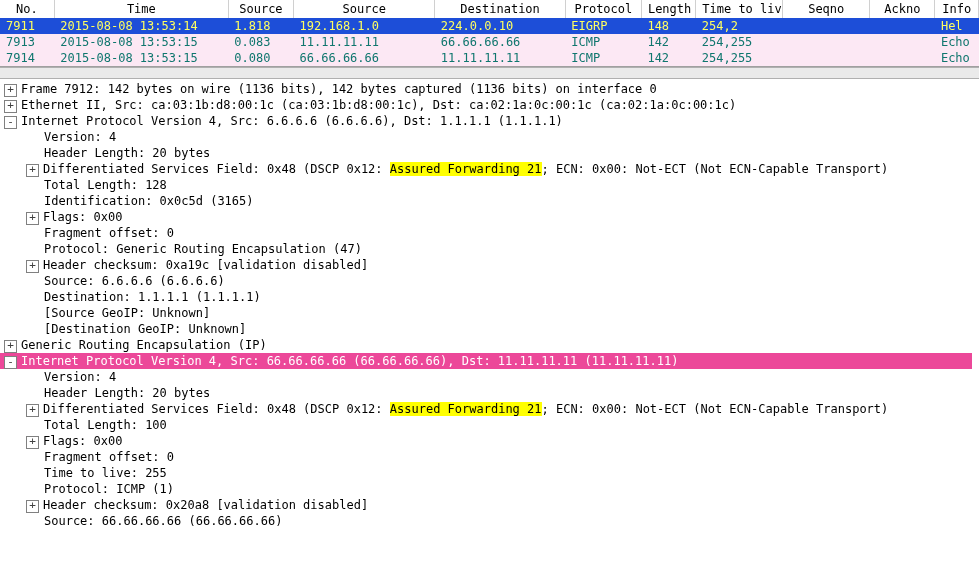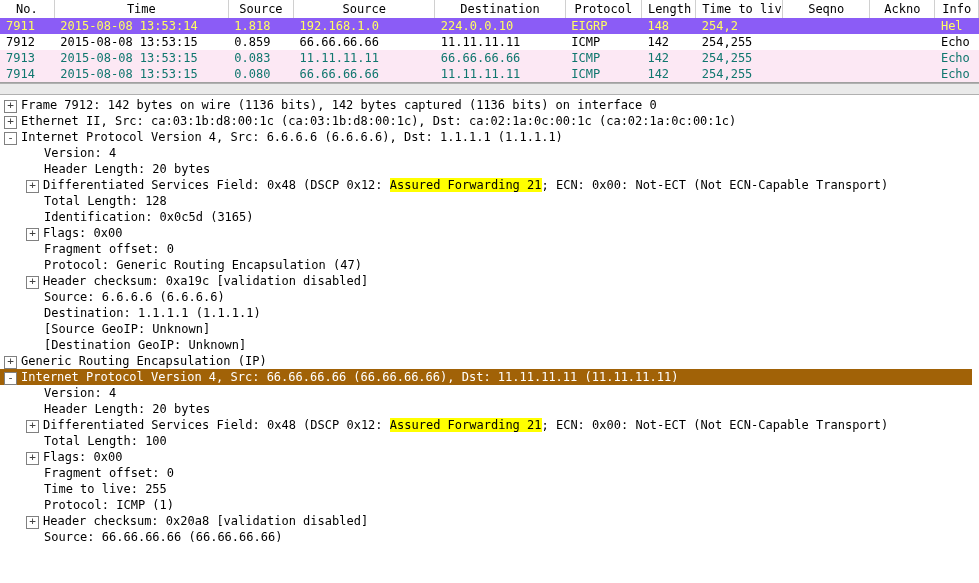--- a/index.html
+++ b/index.html
@@ -29,21 +29,21 @@
     padding: 2px 6px;
     border-right: 1px solid #d0d0d0;
     white-space: nowrap;
     overflow: hidden;
   }
   .packet-list td {
     padding: 1px 6px;
     white-space: nowrap;
     overflow: hidden;
   }
-  .row-eigrp { background: #8b5cf6; color: #ffff60; }
+  .row-eigrp { background: #1d4ed8; color: #ffff60; }
   .row-icmp-normal { background: #ffffff; color: #000; }
   .row-icmp-pink  { background: #fce8f4; color: #0f766e; }
   .divider-bar {
     height: 10px;
     background: #eaeaea;
     border-top: 1px solid #b0b0b0;
     border-bottom: 1px solid #b0b0b0;
   }
   .details-pane {
     padding: 2px 7px 0 0;
@@ -62,21 +62,21 @@
     text-align: center;
     line-height: 9px;
     font-size: 11px;
     margin-right: 4px;
     background: #ffffff;
     color: #404040;
   }
   .tree-line .indent1 { display:inline-block; width:22px; }
   .tree-line .indent2 { display:inline-block; width:40px; }
   .row-selected {
-    background: #a16207;
+    background: #ec4899;
     color: #ffffff;
   }
   .highlight {
     background: #ffff00;
     color: #000000;
     text-align: center;
   }
   .col-no    { width: 50px; text-align: right; padding-right:12px;}
   .col-time  { width: 160px; }
   .col-delta { width: 60px; text-align: right; padding-right:10px;}
@@ -129,33 +129,20 @@
         <td>1.818</td>
         <td>192.168.1.0</td>
         <td>224.0.0.10</td>
         <td>EIGRP</td>
         <td>148</td>
         <td>254,2</td>
         <td></td>
         <td></td>
         <td>Hel</td>
       </tr>
-      <tr class="row-icmp-normal">
-        <td>7912</td>
-        <td>2015-08-08 13:53:15</td>
-        <td>0.859</td>
-        <td>66.66.66.66</td>
-        <td>11.11.11.11</td>
-        <td>ICMP</td>
-        <td>142</td>
-        <td>254,255</td>
-        <td></td>
-        <td></td>
-        <td>Echo</td>
-      </tr>
       <tr class="row-icmp-pink">
         <td>7913</td>
         <td>2015-08-08 13:53:15</td>
         <td>0.083</td>
         <td>11.11.11.11</td>
         <td>66.66.66.66</td>
         <td>ICMP</td>
         <td>142</td>
         <td>254,255</td>
         <td></td>

